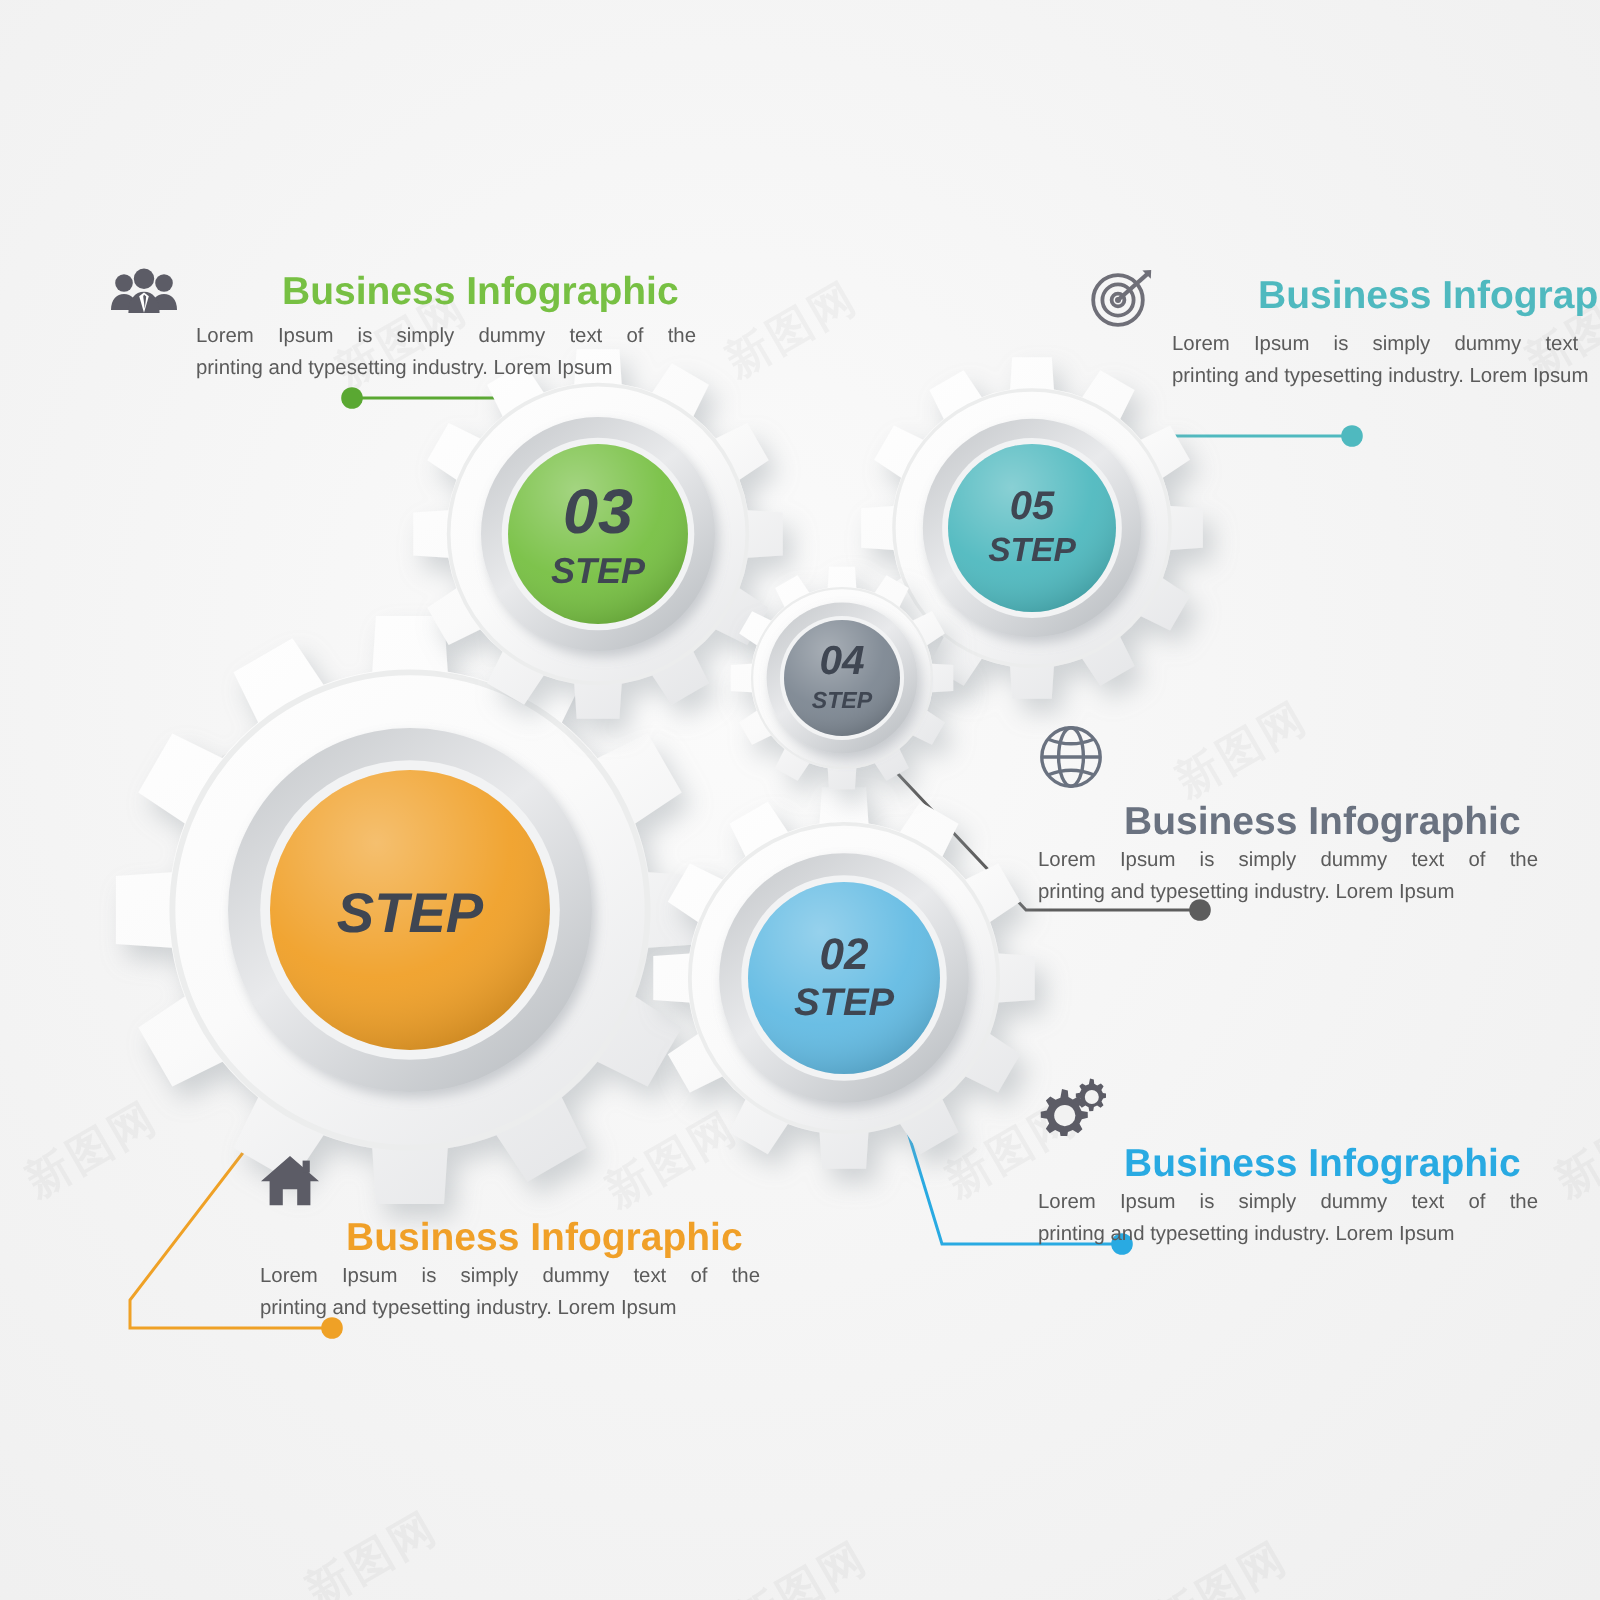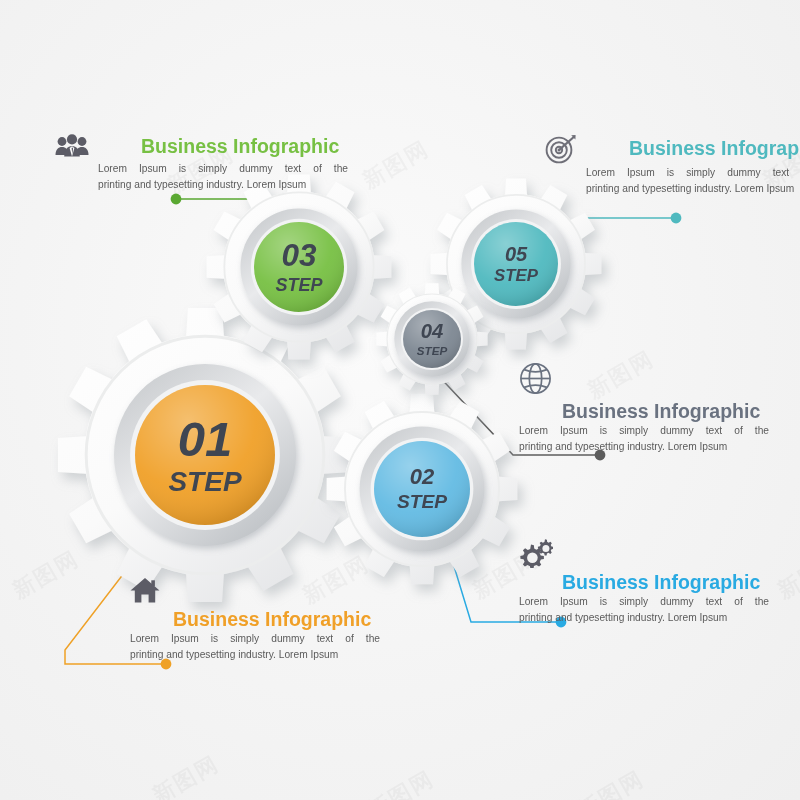--- a/index.html
+++ b/index.html
@@ -170,21 +170,20 @@
       </filter>
     </defs>
     <path d="M-18.87,-119.13L-17.01,-147.02L17.01,-147.02L18.87,-119.13A120.62,120.62 0 0 1 43.23,-112.61L43.23,-112.61L58.78,-135.83L88.24,-118.82L75.91,-93.74A120.62,120.62 0 0 1 93.74,-75.91L93.74,-75.91L118.82,-88.24L135.83,-58.78L112.61,-43.23A120.62,120.62 0 0 1 119.13,-18.87L119.13,-18.87L147.02,-17.01L147.02,17.01L119.13,18.87A120.62,120.62 0 0 1 112.61,43.23L112.61,43.23L135.83,58.78L118.82,88.24L93.74,75.91A120.62,120.62 0 0 1 75.91,93.74L75.91,93.74L88.24,118.82L58.78,135.83L43.23,112.61A120.62,120.62 0 0 1 18.87,119.13L18.87,119.13L17.01,147.02L-17.01,147.02L-18.87,119.13A120.62,120.62 0 0 1 -43.23,112.61L-43.23,112.61L-58.78,135.83L-88.24,118.82L-75.91,93.74A120.62,120.62 0 0 1 -93.74,75.91L-93.74,75.91L-118.82,88.24L-135.83,58.78L-112.61,43.23A120.62,120.62 0 0 1 -119.13,18.87L-119.13,18.87L-147.02,17.01L-147.02,-17.01L-119.13,-18.87A120.62,120.62 0 0 1 -112.61,-43.23L-112.61,-43.23L-135.83,-58.78L-118.82,-88.24L-93.74,-75.91A120.62,120.62 0 0 1 -75.91,-93.74L-75.91,-93.74L-88.24,-118.82L-58.78,-135.83L-43.23,-112.61A120.62,120.62 0 0 1 -18.87,-119.13Z" fill="url(#body-step-01)" filter="url(#sh-step-01)"></path>
     <circle r="118.81069999999998" fill="none" stroke="#eceded" stroke-width="2.96"></circle>
     <circle r="91" fill="url(#ring-step-01)" filter="url(#ish-step-01)"></circle>
     <circle r="74.9" fill="#f2f3f4"></circle>
     <circle r="70" fill="url(#hub-step-01)"></circle>
     <circle r="70" fill="url(#hubshine-step-01)"></circle>
   </svg>
   <div class="hub-label">
-    <span class="hub-num" style="font-size:49.0px; color:#3f4652;">01</span>
     <span class="hub-step" style="font-size:28.0px; color:#3f4652;">STEP</span>
   </div>
       </div>
       <div class="gear" style="left: 299px; top: 267px; width: 238px; height: 238px;">
   <svg width="238" height="238" viewBox="-119 -119 238 238">
     <defs>
       <linearGradient id="body-step-03" x1="0%" y1="0%" x2="70%" y2="100%">
         <stop offset="0%" stop-color="#ffffff"></stop>
         <stop offset="55%" stop-color="#fafafa"></stop>
         <stop offset="100%" stop-color="#e6e7e9"></stop>
@@ -297,21 +296,21 @@
     <circle r="62.400000000000006" fill="url(#ring-step-02)" filter="url(#ish-step-02)"></circle>
     <circle r="51.36" fill="#f2f3f4"></circle>
     <circle r="48" fill="url(#hub-step-02)"></circle>
     <circle r="48" fill="url(#hubshine-step-02)"></circle>
   </svg>
   <div class="hub-label">
     <span class="hub-num" style="font-size:22px; color:#3f4652;">02</span>
     <span class="hub-step" style="font-size:19.2px; color:#3f4652;">STEP</span>
   </div>
       </div>
-      <div class="gear" style="left: 432px; top: 339px; width: 164px; height: 164px;">
+      <div class="gear" style="left: 421px; top: 339px; width: 164px; height: 164px;">
   <svg width="164" height="164" viewBox="-82 -82 164 164">
     <defs>
       <linearGradient id="body-step-04" x1="0%" y1="0%" x2="70%" y2="100%">
         <stop offset="0%" stop-color="#ffffff"></stop>
         <stop offset="55%" stop-color="#fafafa"></stop>
         <stop offset="100%" stop-color="#e6e7e9"></stop>
       </linearGradient>
       <linearGradient id="ring-step-04" x1="10%" y1="0%" x2="90%" y2="100%">
         <stop offset="0%" stop-color="#c6c9cc"></stop>
         <stop offset="45%" stop-color="#e9eaec"></stop>

